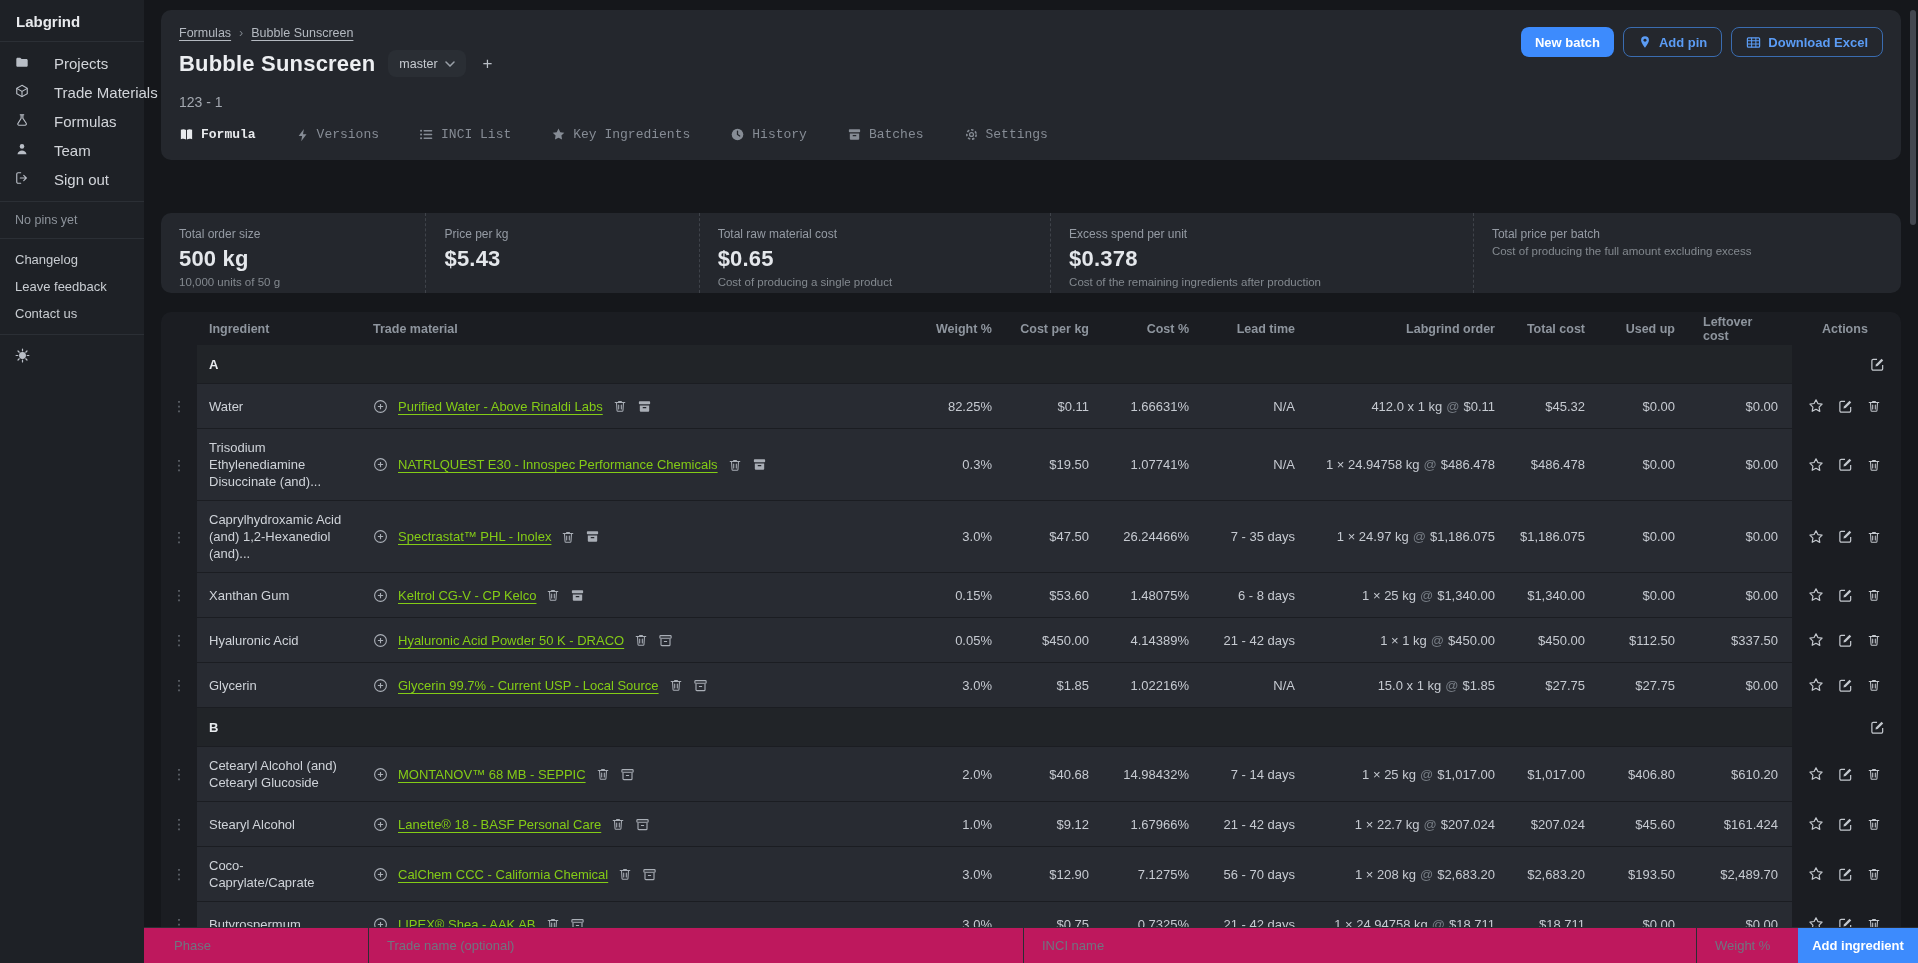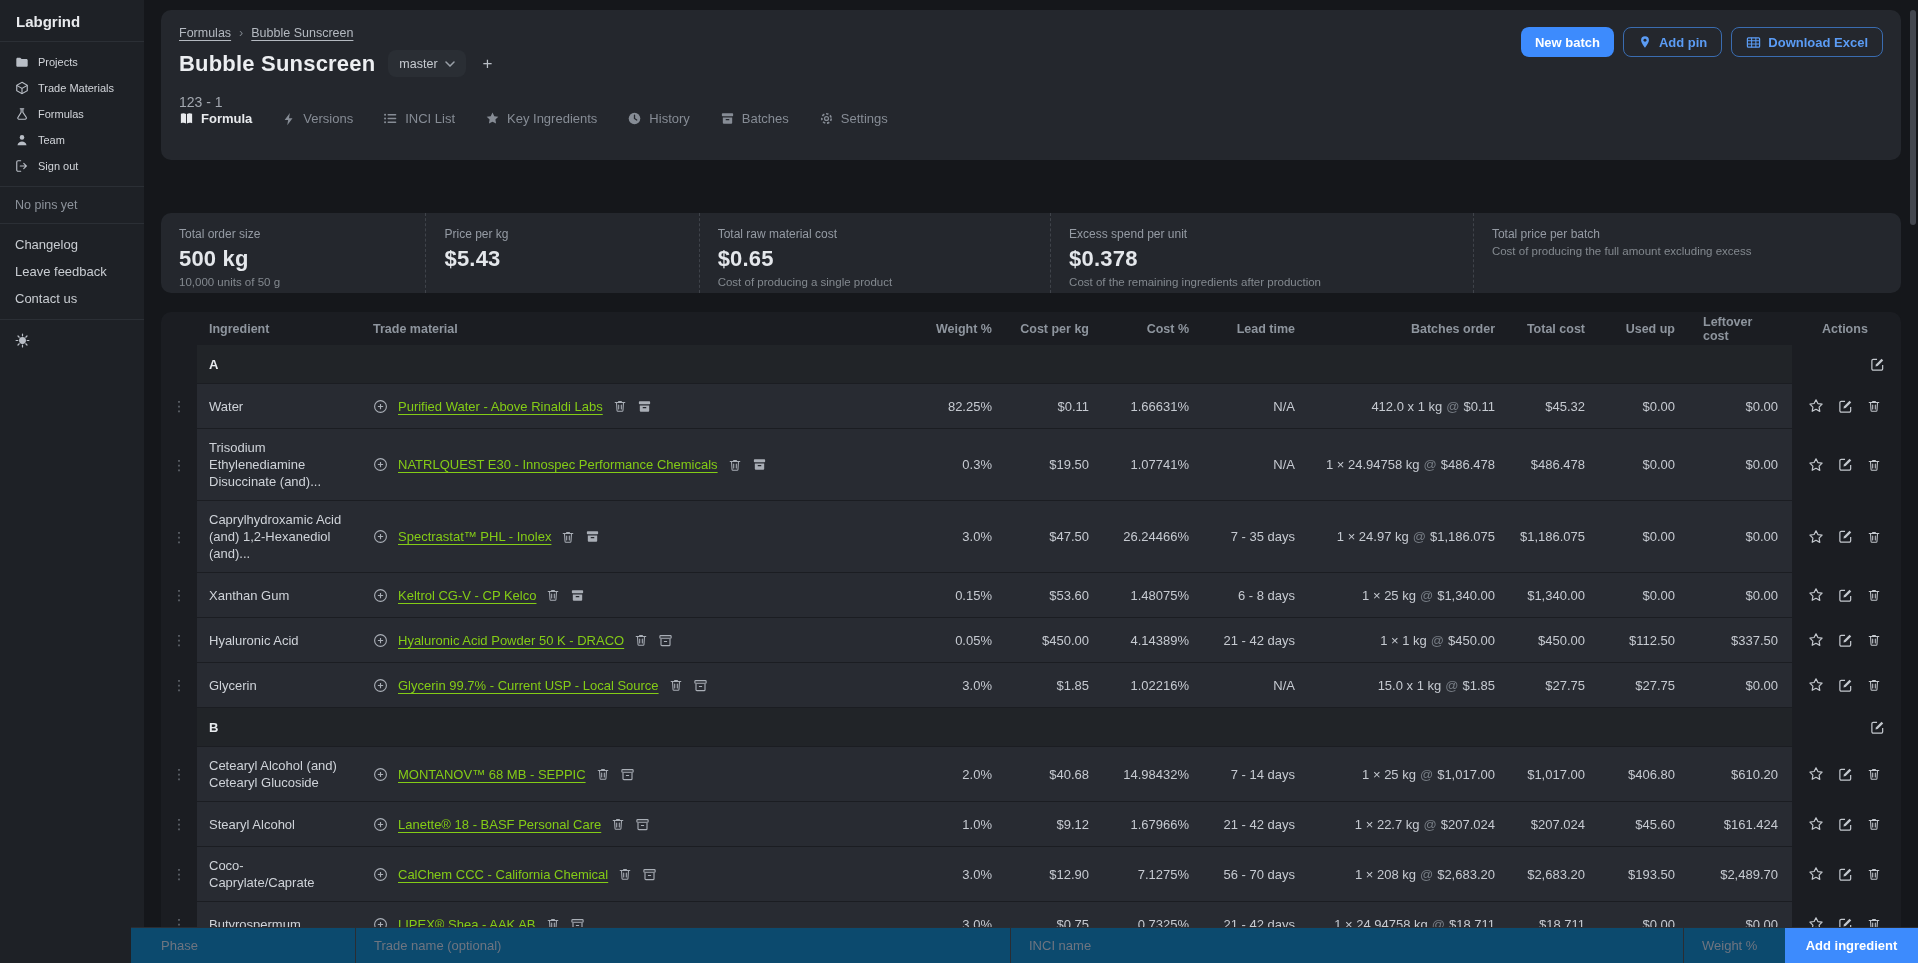--- a/index.html
+++ b/index.html
@@ -5,21 +5,21 @@
   * { margin:0; padding:0; box-sizing:border-box; }
   html,body { background:#0e1013; }
   body { font-family:"Liberation Sans", sans-serif; }
   .screen { position:relative; width:1918px; height:963px; background:#15171b; overflow:hidden; color:#d2d5da; }
 
   
   .sidebar { position:absolute; left:0; top:0; bottom:0; width:144px; background:#1e2126; z-index:6; }
   .logo { padding:13px 16px 11px; font-size:15px; font-weight:700; color:#e8eaed; }
   .sb-divider { height:1px; background:#2b2f35; }
   .sb-nav { padding:7px 0; }
-  .sb-item { display:flex; align-items:center; gap:9px; padding:6px 15px; font-size:11px; color:#d2d5da; cursor:pointer; white-space:nowrap; }
+  .sb-item { display:flex; align-items:flex-start; gap:25px; padding:6px 15px; font-size:15px; color:#d2d5da; cursor:pointer; white-space:nowrap; }
   .sb-item .ic, .theme .ic { color:#b9bec6; display:inline-flex; }
   .sb-pins { padding:11px 15px; font-size:12.5px; color:#8d939b; }
   .sb-footer { padding:7px 0; }
   .sb-link { display:block; padding:6px 15px; font-size:13px; color:#c9cdd2; cursor:pointer; }
   .theme { padding:13px 15px; }
   .ic svg { display:block; }
 
   
   .main { position:absolute; left:144px; top:0; right:0; bottom:0; }
   .card { position:absolute; left:17px; width:1740px; background:#24272d; border-radius:10px; }
@@ -28,21 +28,21 @@
   .header-card { top:10px; height:150px; }
   .crumbs { position:absolute; left:18px; top:16px; font-size:12.5px; color:#b4b9c0; display:flex; gap:8px; align-items:center; }
   .crumbs a { color:#b4b9c0; text-decoration:underline; text-underline-offset:3px; cursor:pointer; }
   .crumb-sep { color:#7c828a; }
   .title-row { position:absolute; left:18px; top:40px; display:flex; align-items:center; gap:13px; }
   .page-title { font-size:22px; font-weight:700; color:#eceef1; letter-spacing:.2px; }
   .ver-pill { display:flex; align-items:center; gap:7px; height:27px; padding:0 11px; background:#2a2e34; border-radius:8px; font-size:12.5px; color:#c7cbd1; cursor:pointer; }
   .ver-pill .ic { color:#9aa0a8; }
   .plus-btn { font-size:17px; color:#b9bec6; cursor:pointer; padding:0 4px; background:none; border:none; font-family:inherit; }
   .subtitle { position:absolute; left:18px; top:84px; font-size:14px; color:#a3a8b0; }
-  .tabs { position:absolute; left:18px; top:101px; display:flex; gap:30px; }
+  .tabs { position:absolute; left:18px; top:117px; display:flex; gap:40px;font-family:Liberation Mono, monospace; }
   .tab { display:flex; align-items:center; gap:7px; font-size:13px; color:#868c95; cursor:pointer; }
   .tab .ic { color:#868c95; }
   .tab.active { color:#e8eaed; font-weight:700; }
   .tab.active .ic { color:#e8eaed; }
   .hdr-actions { position:absolute; right:18px; top:17px; display:flex; gap:9px; }
   .btn { display:flex; align-items:center; gap:7px; height:30px; padding:0 14px; border-radius:8px; font-size:13px; font-weight:700; cursor:pointer; border:none; font-family:inherit; }
   .btn-solid { background:#3d8bfd; color:#ffffff; }
   .btn-outline { background:transparent; border:1px solid #3a6cb0; color:#5b9cf5; }
   .btn-outline .ic { color:#5b9cf5; }
 
@@ -73,21 +73,21 @@
   .cell.trade .ic { color:#a9aeb6; cursor:pointer; flex:none; }
   .cell.num { justify-content:flex-end; color:#c6cad1; text-align:right; }
   .opt-at { color:#767c84; margin:0 4px; }
   .cell.actions { gap:14px; padding-left:16px; }
   .cell.actions .ic { color:#c3c7cd; cursor:pointer; }
   .phase-row .cell { background:#212428; min-height:38px; }
   .phase-row .cell.actions { background:transparent; justify-content:flex-end; padding-right:16px; }
   .phase-label { font-size:13px; font-weight:700; color:#e7eaee; padding-left:12px; grid-column:2/12; display:flex; align-items:center; background:#212428; }
 
   
-  .add-bar { position:absolute; left:131px; right:0; bottom:0; height:36px; background:#0c4a6e; border-top:1px solid #2a2d33; display:flex; z-index:7; }
+  .add-bar { position:absolute; left:144px; right:0; bottom:0; height:36px; background:#be185d; border-top:1px solid #2a2d33; display:flex; z-index:7; }
   .add-bar input { background:transparent; border:none; outline:none; height:100%; color:#c6cad1; font-size:13px; font-family:inherit; padding:0 18px; }
   .add-bar input::placeholder { color:#6f7580; }
   .in-phase { width:216px; padding-left:30px !important; }
   .in-trade { width:655px; border-left:1px solid #2a2d33 !important;margin-left:8px; }
   .in-inci { width:673px; border-left:1px solid #2a2d33 !important; }
   .in-weight { width:102px; border-left:1px solid #2a2d33 !important; }
   .add-btn { flex:1; background:#3d8bfd; color:#fff; border:none; font-size:13px; font-weight:700; cursor:pointer; font-family:inherit; }
 
   .scroll-thumb { position:absolute; right:2px; top:10px; width:6px; height:215px; background:#43474f; border-radius:3px; z-index:8; }
 </style>
@@ -299,21 +299,21 @@
 
     <section class="card table-card">
       <div class="grid t-head" id="thead">
           <div class="th"></div>
           <div class="th ing">Ingredient</div>
           <div class="th ">Trade material</div>
           <div class="th right">Weight %</div>
           <div class="th right">Cost per kg</div>
           <div class="th right">Cost %</div>
           <div class="th right">Lead time</div>
-          <div class="th right">Batches order</div>
+          <div class="th right">Labgrind order</div>
           <div class="th right">Total cost</div>
           <div class="th right">Used up</div>
           <div class="th right">Leftover cost</div>
           <div class="th act">Actions</div>
         </div>
       <div id="tbody">
           <div class="grid trow phase-row">
      <div class="cell drag"></div>
      <div class="phase-label">A</div>
      <div class="cell actions">

